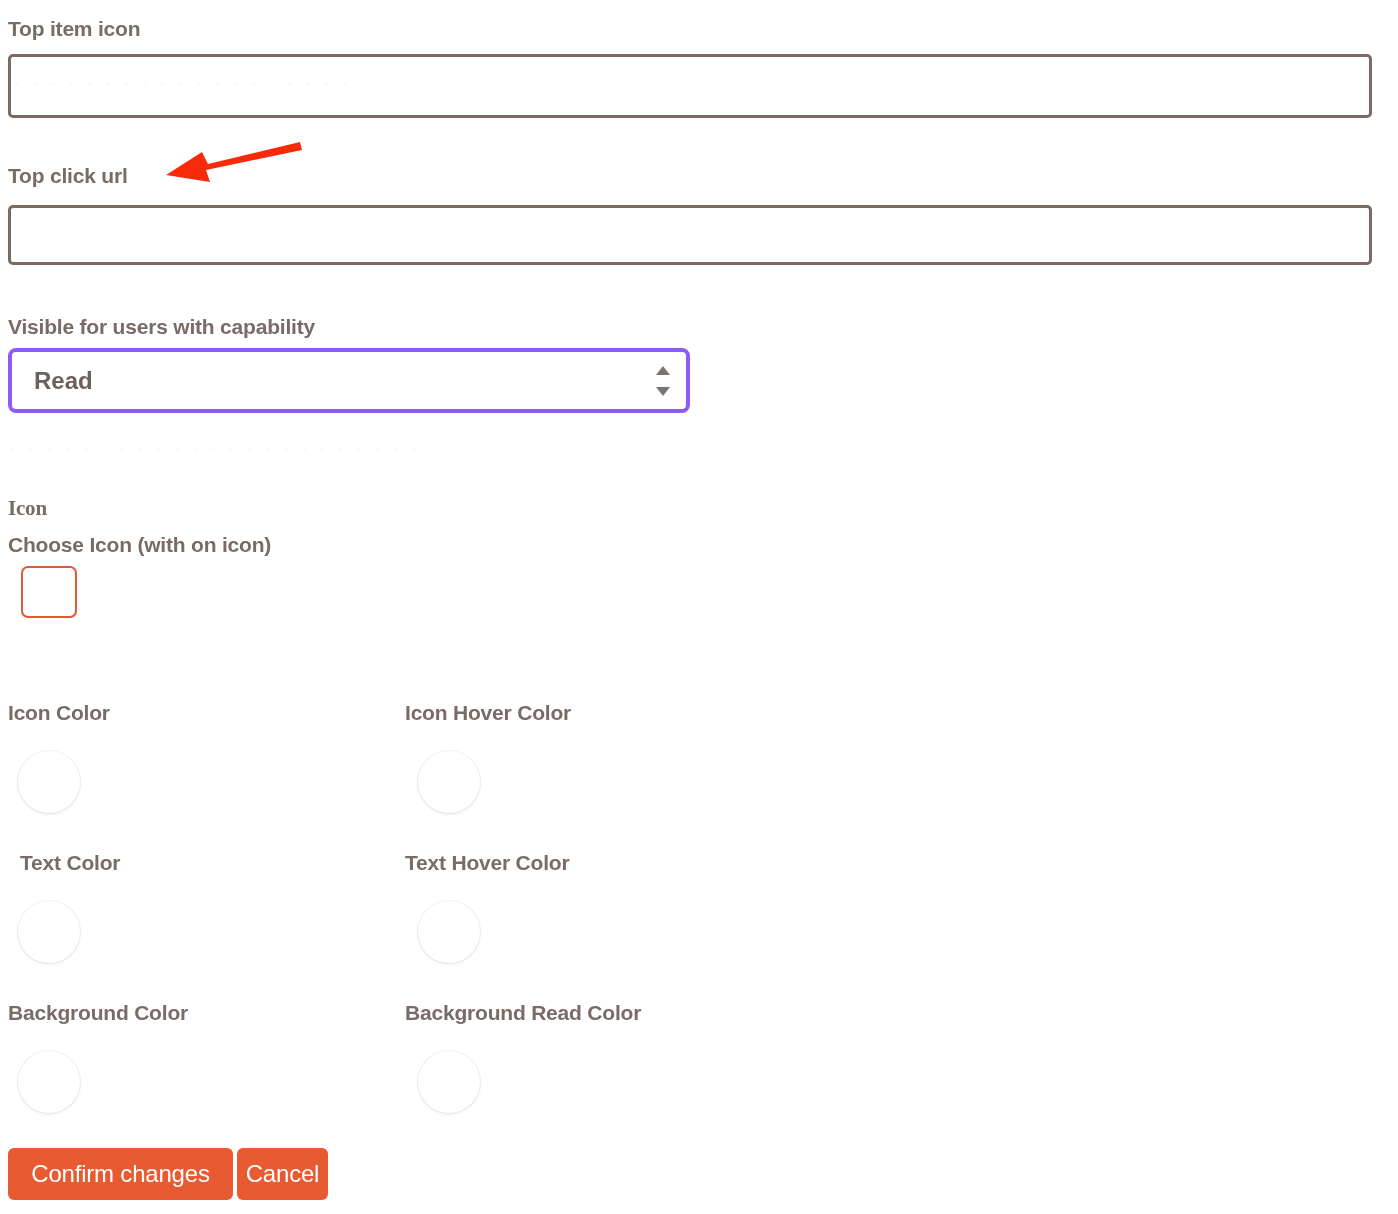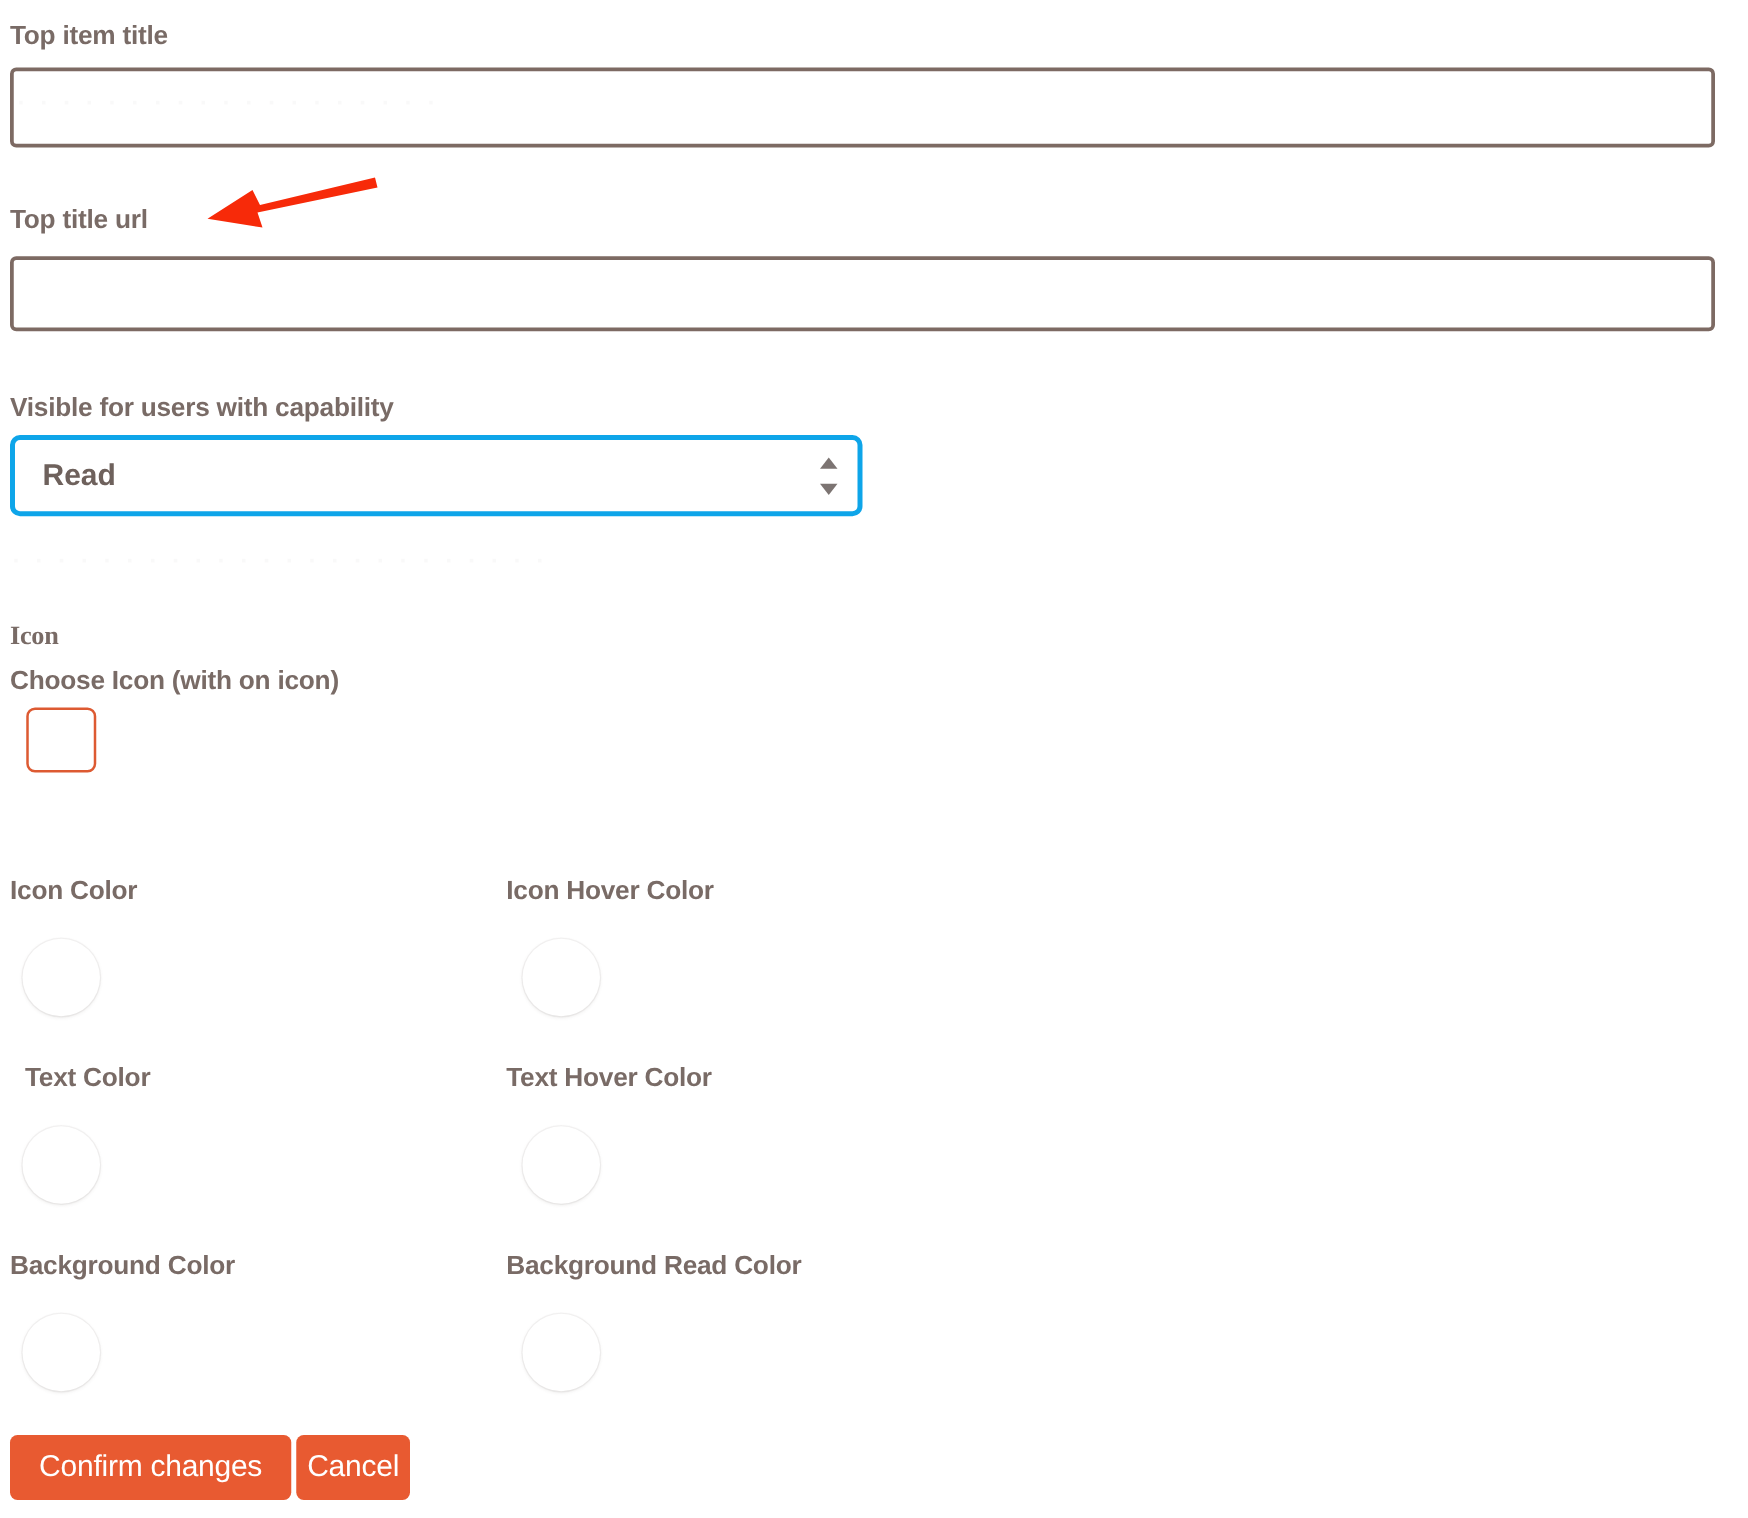--- a/index.html
+++ b/index.html
@@ -43,21 +43,21 @@
     font-size: 20px;
     color: #544842;
     padding: 0 12px;
     outline: none;
   }
 
   
   .select-wrap {
     position: absolute;
     box-sizing: border-box;
-    border: 4px solid #0ea5e9;
+    border: 4px solid #8b5cf6;
     border-radius: 8px;
     background: #ffffff;
     overflow: hidden;
   }
   .select-native {
     position: absolute;
     left: 0; top: 0;
     width: 100%;
     height: 100%;
     box-sizing: border-box;
@@ -159,27 +159,27 @@
     white-space: nowrap;
     letter-spacing: 3px;
     pointer-events: none;
   }
 </style>
 </head>
 <body>
 
 <div class="form-root">
 
-  <div class="field-label" style="left:8px; top:18px;">Top item title</div>
+  <div class="field-label" style="left:8px; top:18px;">Top item icon</div>
 
   <input class="text-input" type="text" style="left: 8px; top: 54px; width: 1364px; height: 64px;" placeholder="">
 
   <div class="ghost-band" style="left:14px; top:72px;">· · · · · · · · · · · · · · · · · · ·</div>
 
-  <div class="field-label" style="left:8px; top:165px;">Top title url</div>
+  <div class="field-label" style="left:8px; top:165px;">Top click url</div>
 
   <input class="text-input" type="text" style="left: 8px; top: 205px; width: 1364px; height: 60px;" placeholder="">
 
   <svg class="annotation-arrow" viewBox="0 0 160 72">
     <polygon points="140,14 48,36 42,24 6,47 50,54 46,42 142,22" fill="#f72a09"></polygon>
   </svg>
 
   <div class="field-label" style="left:8px; top:316px;">Visible for users with capability</div>
 
   <div class="select-wrap" style="left:8px; top:348px; width:682px; height:65px;">

